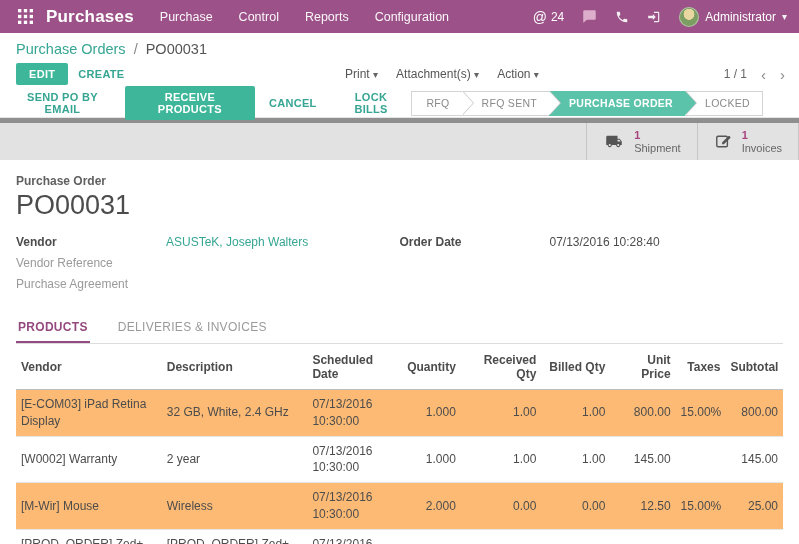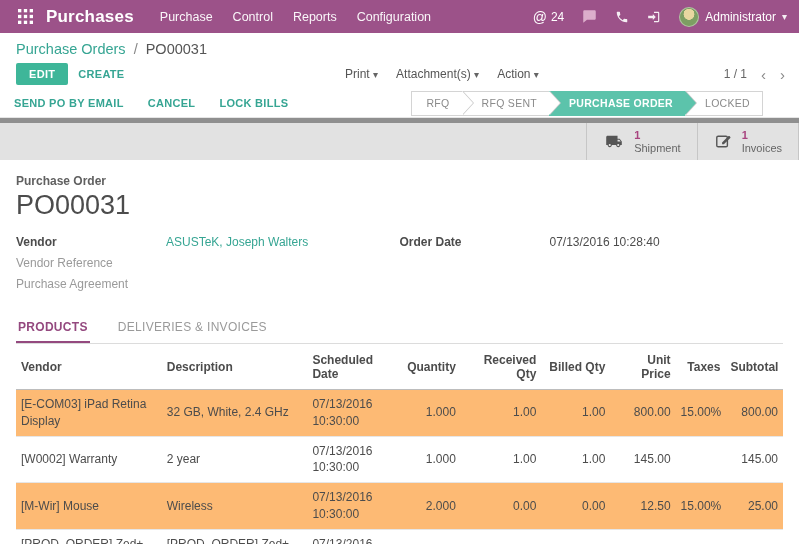--- a/index.html
+++ b/index.html
@@ -3,21 +3,21 @@
 <meta charset="utf-8">
 <style>
   * { margin:0; padding:0; box-sizing:border-box; }
   html,body { width:799px; height:544px; overflow:hidden; background:#fff;
     font-family:"Liberation Sans","DejaVu Sans",sans-serif; color:#4c4c4c; }
 
   
   .topbar { height:33px; background:#9c5289; display:flex; align-items:center; padding:0 12px; color:#fff; }
   .apps-btn { width:26px; height:26px; display:flex; align-items:center; justify-content:center; cursor:pointer; }
   .app-name { font-size:17px; font-weight:bold; margin:0 26px 0 8px; letter-spacing:.2px; }
-  .top-menu { display:flex; gap:20px; font-size:12.5px; }
+  .top-menu { display:flex; gap:26px; font-size:12.5px; }
   .top-menu span { cursor:pointer; opacity:.95; }
   .topbar-right { margin-left:auto; display:flex; align-items:center; gap:18px; font-size:12px; }
   .icon-group { display:flex; align-items:center; gap:4px; cursor:pointer; }
   .avatar { width:20px; height:20px; border-radius:50%; background:radial-gradient(circle at 50% 35%, #e8d7a0 0 36%, #7d9e63 38%); border:1px solid rgba(255,255,255,.4); }
   .user-menu { display:flex; align-items:center; gap:6px; cursor:pointer; }
   .caret { font-size:10px; opacity:.9; }
 
   
   .breadcrumb-row { padding:8px 16px 2px; font-size:14.5px; }
   .breadcrumb-link { color:#36a593; cursor:pointer; text-decoration:none; }
@@ -157,20 +157,21 @@
   <div class="pager">
     <span>1 / 1</span>
     <span class="arrow">‹</span>
     <span class="arrow">›</span>
   </div>
 </div>
 
 <div class="statusbar">
   <div class="sb-left">
     <button class="btn-flat">SEND PO BY EMAIL</button>
+    <button class="btn-primary">RECEIVE PRODUCTS</button>
     <button class="btn-flat">CANCEL</button>
     <button class="btn-flat">LOCK BILLS</button>
   </div>
   <div class="stages">
     <div class="stage">RFQ</div>
     <div class="stage">RFQ SENT</div>
     <div class="stage active">PURCHASE ORDER</div>
     <div class="stage">LOCKED</div>
   </div>
 </div>

